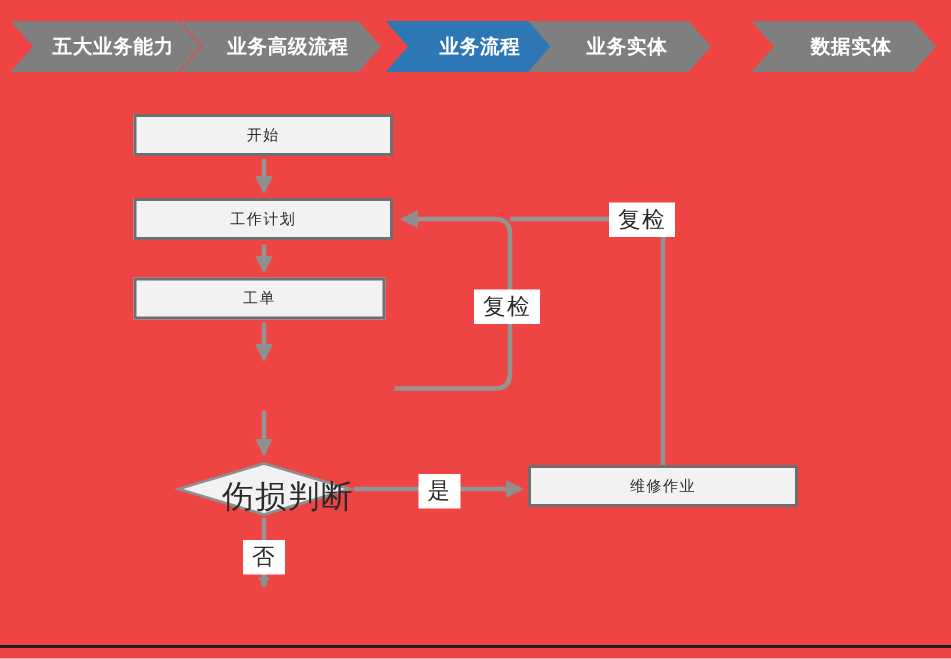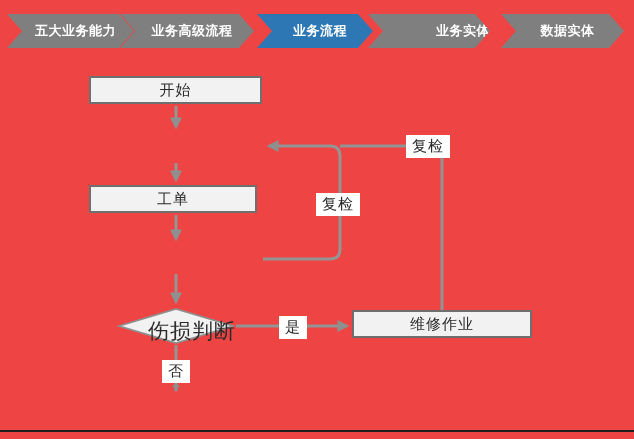--- a/index.html
+++ b/index.html
@@ -14,21 +14,21 @@
     padding-left:10px;box-sizing:border-box;
     color:#ffffff;font-size:13px;font-weight:bold;letter-spacing:.5px;
     clip-path:polygon(0 0,calc(100% - 15px) 0,100% 50%,calc(100% - 15px) 100%,0 100%,15px 50%);
     background:#7f7f7f;cursor:pointer;white-space:nowrap;
   }
   .chevron.active{background:#2e77b5;}
   
   .node{
     position:absolute;background:#f2f2f2;border:2px solid #6f6f6f;
     display:flex;align-items:center;justify-content:center;
-    font-size:15px;color:#2b2b2b;box-sizing:border-box;letter-spacing:1px;
+    font-size:10px;color:#2b2b2b;box-sizing:border-box;letter-spacing:1px;
   }
   .diamond-label{
     position:absolute;left:116px;top:317px;width:120px;text-align:right;
     font-size:21px;color:#2b2b2b;letter-spacing:1px;z-index:3;
   }
   
   .edge-label{
     position:absolute;background:#ffffff;color:#2b2b2b;font-size:15px;
     padding:2px 6px;z-index:3;letter-spacing:1px;white-space:nowrap;
   }
@@ -45,21 +45,21 @@
 
   <div class="chevron" style="left:7px;width:127px;">
     <span>五大业务能力</span>
   </div>
   <div class="chevron" style="left:120px;width:134px;">
     <span>业务高级流程</span>
   </div>
   <div class="chevron active" style="left:257px;width:116px;">
     <span>业务流程</span>
   </div>
-  <div class="chevron" style="left:368px;width:122px;justify-content:flex-end;">
+  <div class="chevron" style="left:352px;width:122px;">
     <span>业务实体</span>
   </div>
   <div class="chevron" style="left:501px;width:123px;">
     <span>数据实体</span>
   </div>
 
   <svg class="connectors" width="634" height="439" viewBox="0 0 634 439">
     <defs>
       <marker id="arr" viewBox="0 0 10 10" refX="8" refY="5" markerWidth="4" markerHeight="4" orient="auto" markerUnits="strokeWidth">
         <path d="M0,0 L10,5 L0,10 z" fill="#8f8f8f"></path>
@@ -86,20 +86,23 @@
 
       <path d="M263,259 L330,259 Q340,259 340,249 L340,156 Q340,146 330,146 L269,146" marker-end="url(#arr)"></path>
     </g>
 
     <polygon points="119,326 176,309 233,326 176,343" fill="#f2f2f2" stroke="#8f8f8f" stroke-width="1.8"></polygon>
   </svg>
 
   <div class="node" style="left:89px;top:76px;width:173px;height:28px;">
     <span>开始</span>
   </div>
+  <div class="node" style="left:89px;top:132px;width:173px;height:28px;">
+    <span>工作计划</span>
+  </div>
   <div class="node" style="left:89px;top:185px;width:168px;height:28px;">
     <span>工单</span>
   </div>
   <div class="node" style="left:352px;top:310px;width:180px;height:28px;">
     <span>维修作业</span>
   </div>
 
   <div class="diamond-label">伤损判断</div>
 
   <div class="edge-label" style="left:406px;top:135px;">复检</div>

